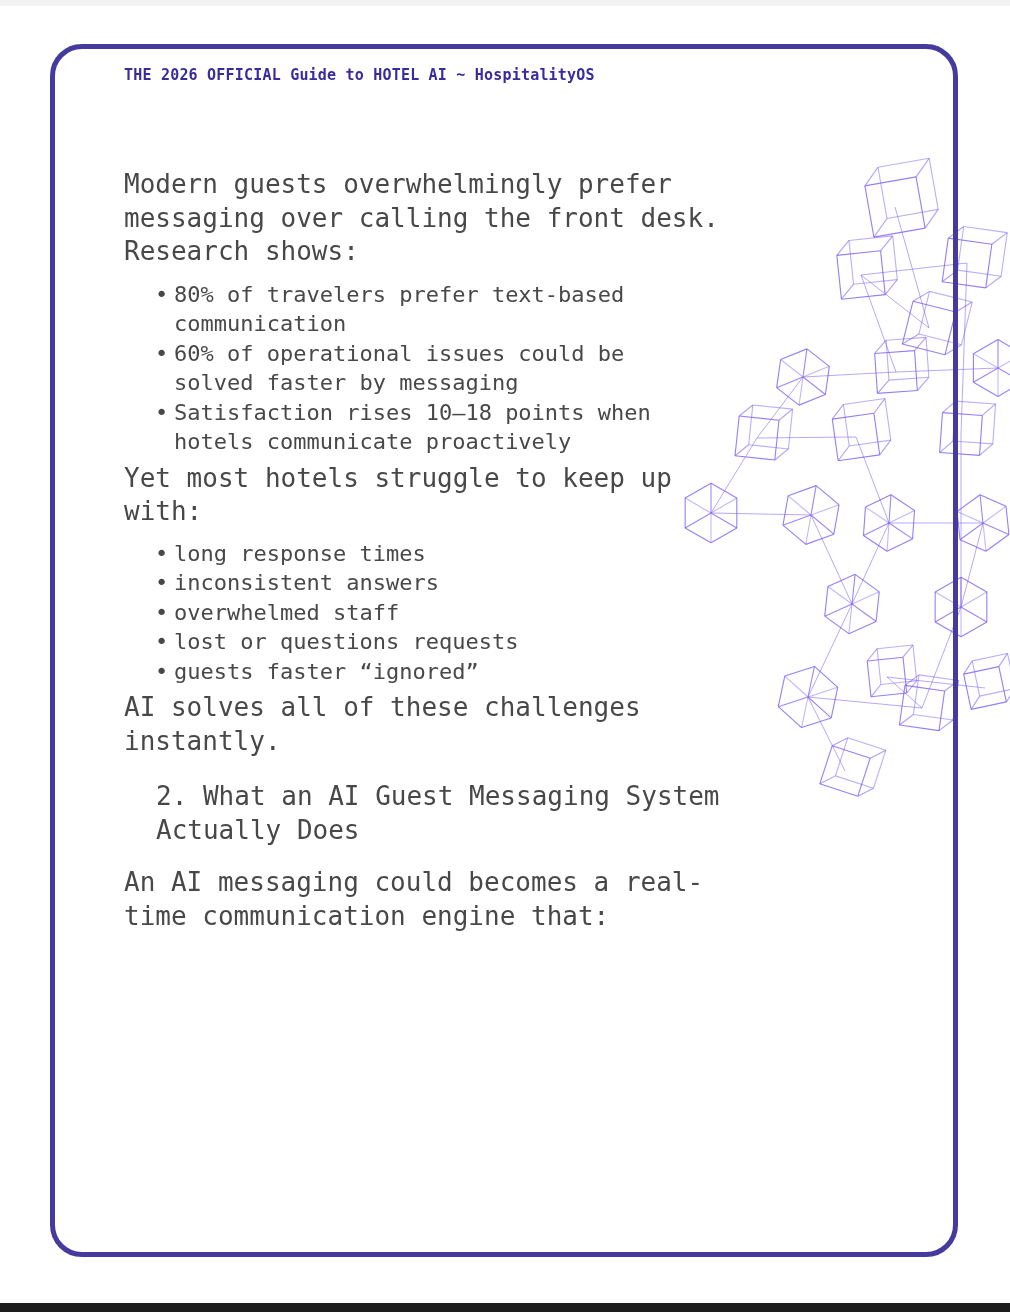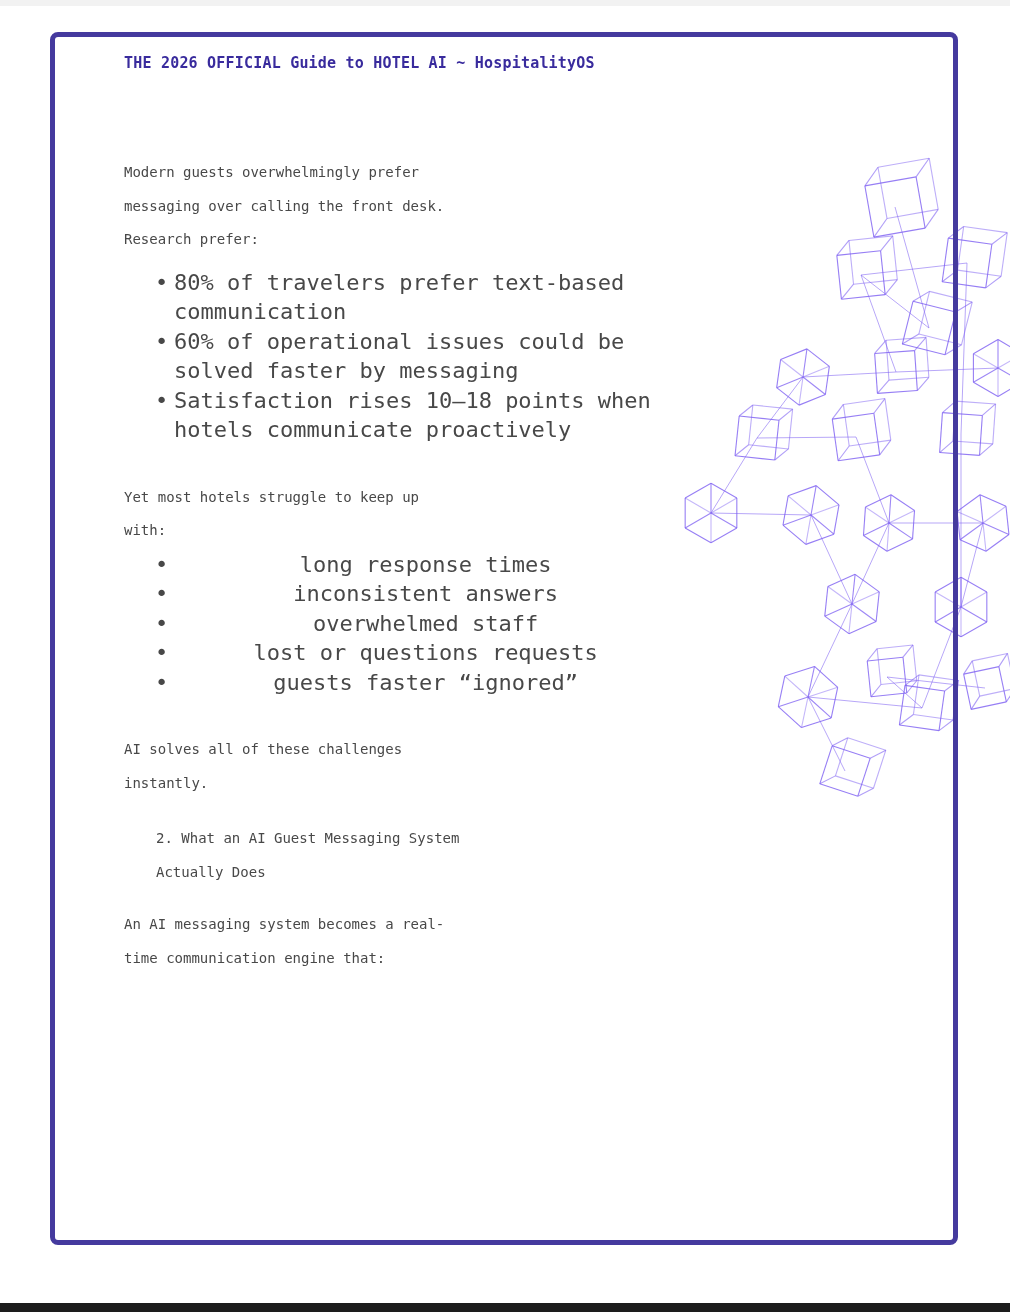--- a/index.html
+++ b/index.html
@@ -5,42 +5,42 @@
   html,body{margin:0;padding:0;}
   body{
     width:1010px;height:1312px;position:relative;overflow:hidden;
     background:#ffffff;
     font-family:"DejaVu Sans Mono", monospace;
   }
   .top-strip{position:absolute;top:0;left:0;width:100%;height:6px;background:#f2f2f2;}
   .bottom-bar{position:absolute;left:0;bottom:0;width:100%;height:9px;background:#1d1d1d;z-index:5;}
   #cubes{position:absolute;top:0;left:0;z-index:0;pointer-events:none;}
   .page-frame{
-    position:absolute;left:50px;top:32px;width:908px;height:1213px;
-    border:5px solid #453a9e;border-radius:8px;box-sizing:border-box;
+    position:absolute;left:50px;top:44px;width:908px;height:1213px;
+    border:5px solid #453a9e;border-radius:32px;box-sizing:border-box;
     background:transparent;z-index:1;
   }
   .content{position:absolute;left:69px;top:16px;width:620px;}
   .doc-header{
     font-size:15px;font-weight:bold;color:#392b9d;letter-spacing:0.2px;
     line-height:20px;white-space:nowrap;
   }
   .doc-paragraph{
-    font-size:14px;color:#484848;line-height:33.5px;
+    font-size:26px;color:#484848;line-height:33.5px;
     max-width:39ch;margin:0;
   }
   .mt83{margin-top:83px;}
-  .mt23{margin-top:36px;}
+  .mt23{margin-top:5px;}
   .mt22{margin-top:22px;margin-left:32px;}
   .mt19{margin-top:19px;}
   ul.bullet-list{
     list-style:none;margin:11px 0 0 0;padding:0;
     font-size:22px;color:#484848;line-height:29.5px;
   }
-  ul.bullet-list.tight{margin-top:2px;text-align:center;}
+  ul.bullet-list.tight{margin-top:10px;}
   ul.bullet-list li{
     position:relative;padding-left:50px;max-width:calc(38ch + 50px);
     box-sizing:border-box;
   }
   ul.bullet-list li::before{
     content:"\2022";position:absolute;left:31px;top:0;color:#484848;
   }
 </style>
 </head>
 <body>
@@ -324,21 +324,21 @@
     <line x1="835.4234413189073" y1="775.8795003665936" x2="847.7841210939051" y2="737.8372397147874" stroke="#7d5ff2" stroke-width="1.1" opacity="0.5"></line>
     <line x1="819.798529786598" y1="783.8407904384042" x2="835.4234413189073" y2="775.8795003665936" stroke="#7d5ff2" stroke-width="1.1" opacity="0.6"></line>
   </svg>
 
 <div class="page-frame">
   <div class="content">
 
     <div class="doc-header">THE 2026 OFFICIAL Guide to HOTEL AI ~ HospitalityOS</div>
 
     <p class="doc-paragraph mt83"><span>Modern guests overwhelmingly prefer messaging over calling the front desk.</span><br>
-      <span>Research prefer:</span></p>
+      <span>Research shows:</span></p>
 
     <ul class="bullet-list">
         <li>80% of travelers prefer text-based communication</li>
         <li>60% of operational issues could be solved faster by messaging</li>
         <li>Satisfaction rises 10–18 points when hotels communicate proactively</li>
       </ul>
 
     <p class="doc-paragraph mt23">Yet most hotels struggle to keep up with:</p>
 
     <ul class="bullet-list tight">
@@ -346,18 +346,18 @@
         <li>inconsistent answers</li>
         <li>overwhelmed staff</li>
         <li>lost or questions requests</li>
         <li>guests faster “ignored”</li>
       </ul>
 
     <p class="doc-paragraph mt23">AI solves all of these challenges instantly.</p>
 
     <p class="doc-paragraph mt22">2. What an AI Guest Messaging System Actually Does</p>
 
-    <p class="doc-paragraph mt19">An AI messaging system becomes a real-time communication engine that:</p>
+    <p class="doc-paragraph mt19">An AI messaging could becomes a real-time communication engine that:</p>
 
   </div>
 </div>
 
 <div class="bottom-bar"></div>
 
 </body></html>

